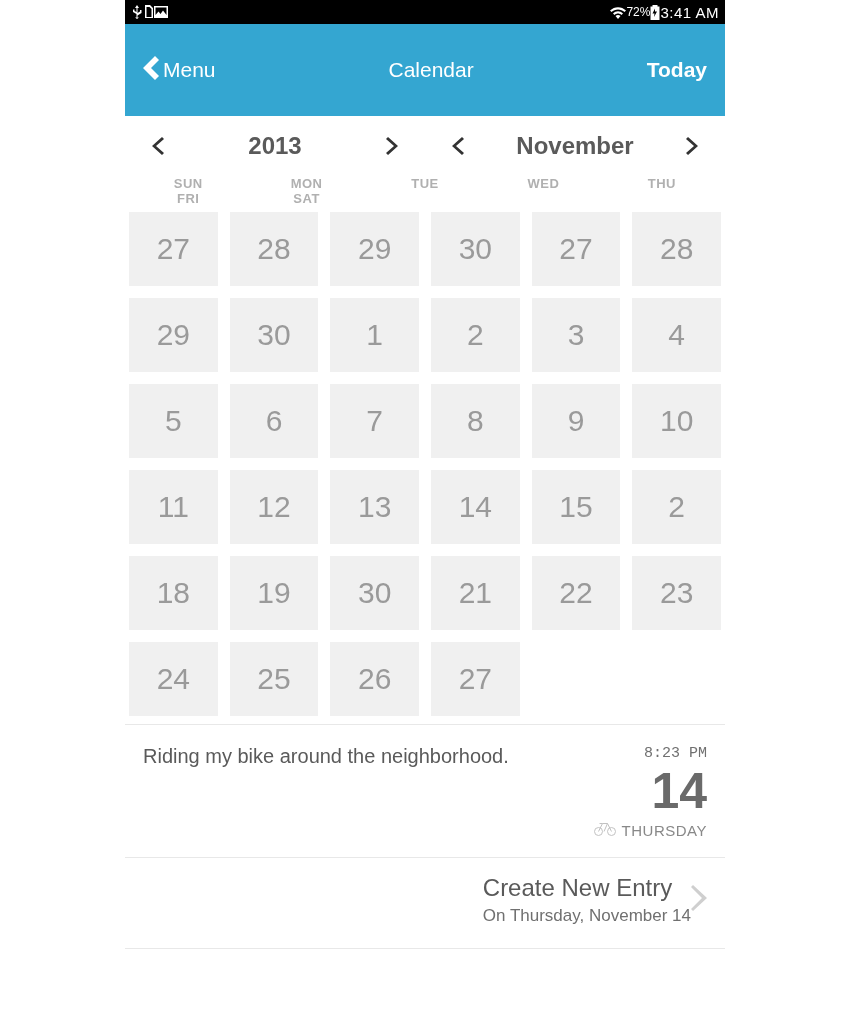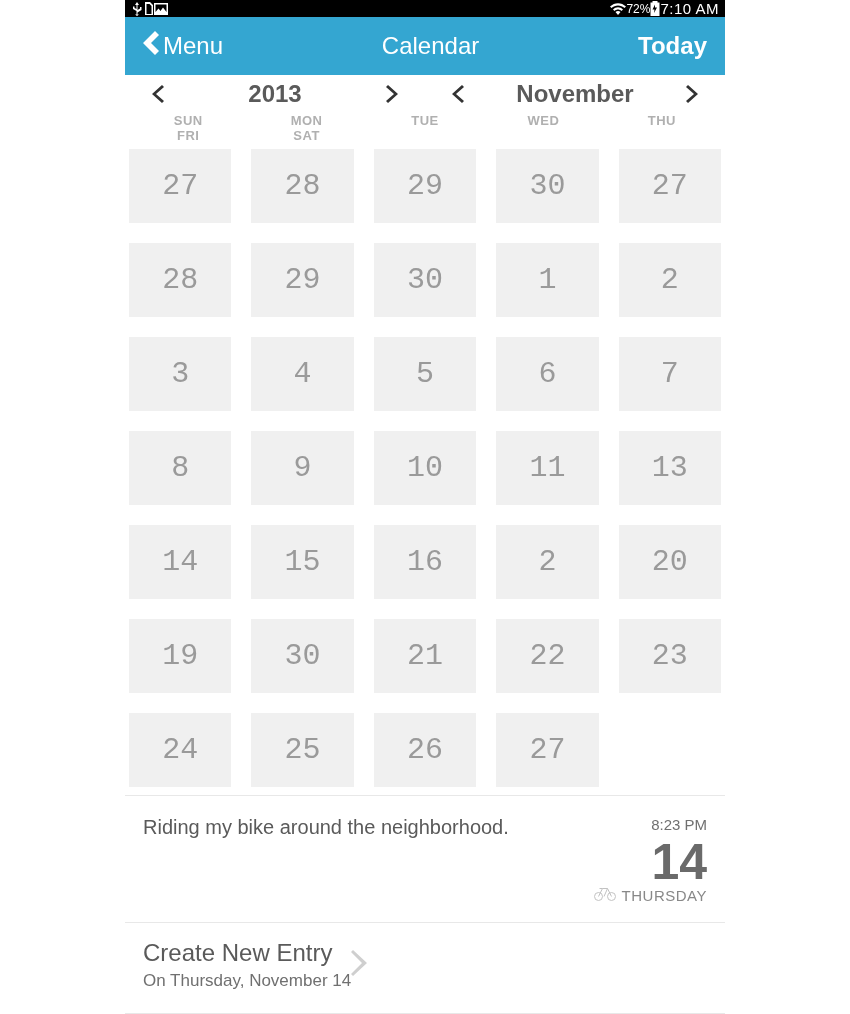--- a/index.html
+++ b/index.html
@@ -15,21 +15,21 @@
   }
   .statusbar .left, .statusbar .right { display: flex; align-items: center; }
   .statusbar .time { font-size: 15px; letter-spacing: 0.5px; }
   .statusbar .pct { font-size: 12px; }
   .statusbar svg { display:block; }
 
   
   .header {
     height: 92px; background: #34a6d1; color: #fff;
     display: flex; align-items: center; justify-content: space-between;
-    padding: 0 18px; font-size: 24px;
+    padding: 0 18px; font-size: 21px;
   }
   .header .menu { display: flex; align-items: center; gap: 4px; cursor: pointer; font-weight: 400; }
   .header .title { font-weight: 400; }
   .header .today { font-weight: 700; cursor: pointer; }
 
   
   .picker {
     display: flex; height: 60px; background: #fff;
     border-bottom: 0;
   }
@@ -39,43 +39,43 @@
 
   
   .weekdays {
     display: grid; grid-template-columns: repeat(5,1fr);
     padding: 0 4px 6px 4px;
   }
   .weekdays div { text-align: center; font-size: 13px; color: #b0b0b0; font-weight: 600; letter-spacing: 0.5px; }
 
   
   .grid {
-    display: grid; grid-template-columns: repeat(5,1fr); grid-auto-rows: 74px;
-    gap: 20px; padding: 0 4px 8px 4px; font-family: Liberation Mono, monospace;
+    display: grid; grid-template-columns: repeat(6,1fr); grid-auto-rows: 74px;
+    gap: 12px; padding: 0 4px 8px 4px;
   }
   .cell {
     background: #f0f0f0; color: #9a9a9a; font-size: 30px; font-weight: 400;
     display: flex; align-items: center; justify-content: center; cursor: pointer;
   }
 
   
   .entry {
     display: flex; justify-content: space-between; padding: 20px 18px 18px 18px;
     border-top: 1px solid #e8e8e8;
   }
   .entry .text { font-size: 20px; color: #5a5a5a; flex: 1; padding-right: 14px; }
   .entry .meta { text-align: right; color: #6c6c6c; display:flex; flex-direction:column; align-items:flex-end; }
-  .entry .time { font-size: 15px; color: #707070; }
+  .entry .time { font-size: 15px; color: #707070; font-family: Liberation Mono, monospace; }
   .entry .big { font-size: 50px; font-weight: 700; color: #6a6a6a; line-height: 1; margin-top: 4px; }
-  .entry .dayrow { display:flex; align-items:flex-end; gap:6px; font-size: 15px; color:#888; letter-spacing:0.5px;}
+  .entry .dayrow { display:flex; align-items:flex-end; gap:6px; font-size: 15px; color:#888; margin-top:6px; letter-spacing:0.5px;}
   .entry .dayrow svg { opacity:0.6; }
 
   
   .create {
-    display:flex; align-items:center; justify-content:flex-start;
+    display:flex; align-items:center; justify-content:flex-end;
     padding: 16px 18px 22px 18px; border-top: 1px solid #e8e8e8; border-bottom: 1px solid #e8e8e8;
     cursor:pointer;
   }
   .create .ct { font-size: 24px; color:#5a5a5a; }
   .create .cs { font-size: 17px; color:#707070; margin-top:4px; }
   .create .arrow { color:#c8c8c8; }
 
 </style>
 </head>
 <body>
@@ -106,21 +106,21 @@
           <svg width="16" height="13" viewBox="0 0 32 26">
               <path fill="#fff" d="M16 26l-5-6c3-3 7-3 10 0zM6 15c6-6 14-6 20 0l-3 3c-4-4-10-4-14 0zM0 9C9 0 23 0 32 9l-3 3C22 5 10 5 3 12z"></path>
             </svg>
         </span>
         <span class="pct">72%</span>
         <span>
           <svg width="10" height="15" viewBox="0 0 20 30">
               <path fill="#fff" d="M5 0h10v3h4v27H1V3h4zM10 7l-5 10h4l-1 7 6-11h-4z"></path>
             </svg>
         </span>
-        <span class="time">7:10 AM</span>
+        <span class="time">3:41 AM</span>
       </div>
     </div>
 
     <div class="header">
       <div class="menu">
         <span>
           <svg width="16" height="24" viewBox="0 0 16 24">
               <path fill="#fff" d="M12 0L0 12l12 12 4-4-8-8 8-8z"></path>
             </svg>
         </span>
@@ -182,26 +182,26 @@
         <div class="cell">2</div>
         <div class="cell">3</div>
         <div class="cell">4</div>
         <div class="cell">5</div>
         <div class="cell">6</div>
         <div class="cell">7</div>
         <div class="cell">8</div>
         <div class="cell">9</div>
         <div class="cell">10</div>
         <div class="cell">11</div>
+        <div class="cell">12</div>
         <div class="cell">13</div>
         <div class="cell">14</div>
         <div class="cell">15</div>
-        <div class="cell">16</div>
         <div class="cell">2</div>
-        <div class="cell">20</div>
+        <div class="cell">18</div>
         <div class="cell">19</div>
         <div class="cell">30</div>
         <div class="cell">21</div>
         <div class="cell">22</div>
         <div class="cell">23</div>
         <div class="cell">24</div>
         <div class="cell">25</div>
         <div class="cell">26</div>
         <div class="cell">27</div>
       </div>

